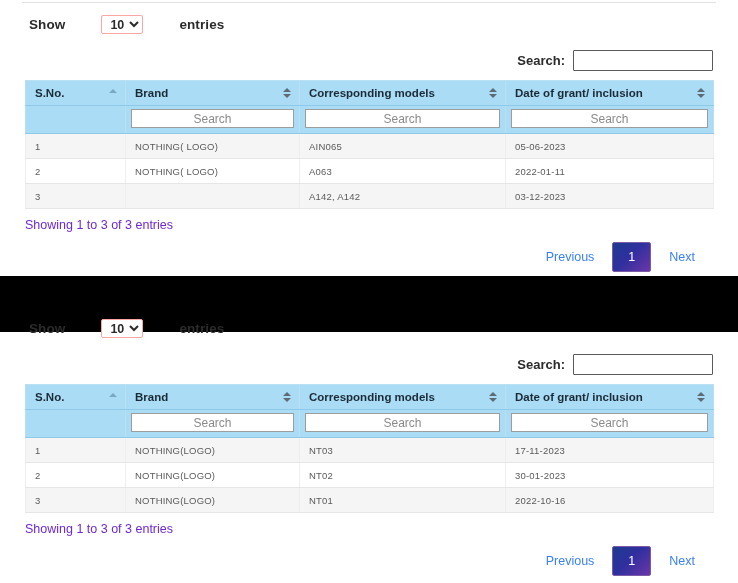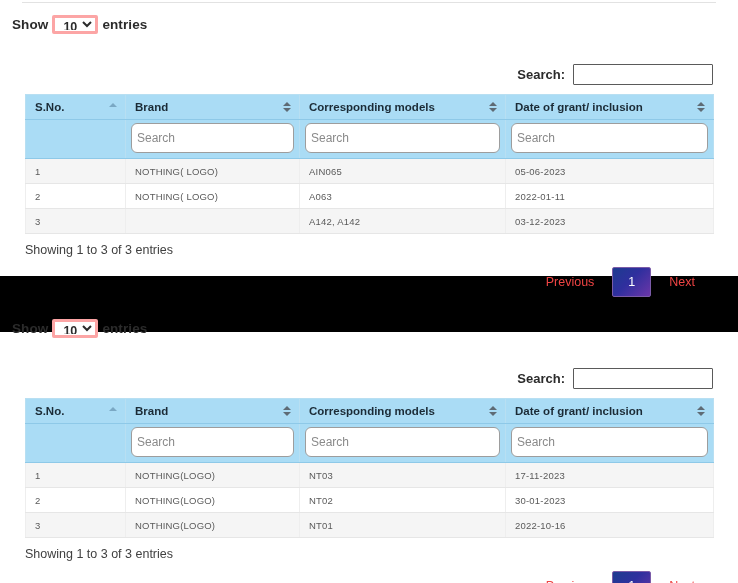--- a/index.html
+++ b/index.html
@@ -25,45 +25,46 @@
   }
   .panel {
     position: absolute;
     left: 0;
     width: 738px;
   }
   .panel-1 { top: 12px; }
   .panel-2 { top: 316px; }
 
   .dt-length {
-    margin: 0 0 0 12px;
+    margin: 0 0 0 29px;
     font-size: 13.5px;
     font-weight: bold;
     color: #2b2b2b;
     display: flex;
     align-items: center;
     height: 24px;
+    gap: 32px;
   }
   .dt-length .lbl { letter-spacing: .1px; }
   select.len-select {
     margin: 0 4px;
     font-family: "Liberation Sans", sans-serif;
     font-size: 12.5px;
     font-weight: bold;
     padding: 1px 2px 1px 4px;
-    border: 3px solid #fca5a5;
+    border: 1px solid #fca5a5;
     border-radius: 2px;
     background: #ffffff;
     color: #2b2b2b;
     height: 19px;
     line-height: 17px;
   }
 
   .dt-filter {
-    margin-top: 28px;
+    margin-top: 14px;
     padding-right: 25px;
     display: flex;
     justify-content: flex-end;
     align-items: center;
     font-size: 13px;
     font-weight: bold;
     color: #2b2b2b;
   }
   .dt-filter input {
     margin-left: 8px;
@@ -133,28 +134,29 @@
 
   table.dt thead tr.filter-row th {
     background: #aadcf5;
     padding: 3px 5px 5px 5px;
     border-top: none;
   }
   table.dt thead tr.filter-row th.blank { background: #aadcf5; }
   table.dt thead tr.filter-row input {
     width: 100%;
     box-sizing: border-box;
-    height: 30px;
+    height: 19px;
     border: 1px solid #9d9d9d;
-    border-radius: 6px;
+    border-radius: 0;
     background: #ffffff;
     font-family: "Liberation Sans", sans-serif;
     font-size: 12px;
     color: #555;
     padding: 1px 5px;
+    text-align: center;
   }
   table.dt thead tr.filter-row input::placeholder { color: #8a8a8a; opacity: 1; }
 
   table.dt tbody td {
     padding: 6px 9px;
     border: 1px solid #e6e6e6;
     border-left: 1px solid #eeeeee;
     border-right: 1px solid #eeeeee;
     color: #5a5a5a;
     font-size: 9.5px;
@@ -163,34 +165,34 @@
     vertical-align: middle;
     white-space: nowrap;
     overflow: hidden;
   }
   table.dt tbody tr.odd td { background: #f5f5f5; }
   table.dt tbody tr.even td { background: #ffffff; }
 
   .dt-info {
     margin: 9px 0 0 25px;
     font-size: 12.5px;
-    color: #404040;
+    color: #6d28d9;
   }
 
   .dt-paginate {
     margin-top: 10px;
     padding-right: 30px;
     display: flex;
     justify-content: flex-end;
     align-items: center;
     gap: 0px;
   }
   .pg-btn {
     font-size: 12.5px;
-    color: #ef4444;
+    color: #3b82f6;
     padding: 6px 13px;
     background: transparent;
     border: none;
     font-family: "Liberation Sans", sans-serif;
     cursor: pointer;
     line-height: 14px;
   }
   .pg-btn.current {
     color: #ffffff;
     background: linear-gradient(135deg, #1d3b8f 0%, #2f2f9e 45%, #6b36a8 100%);

